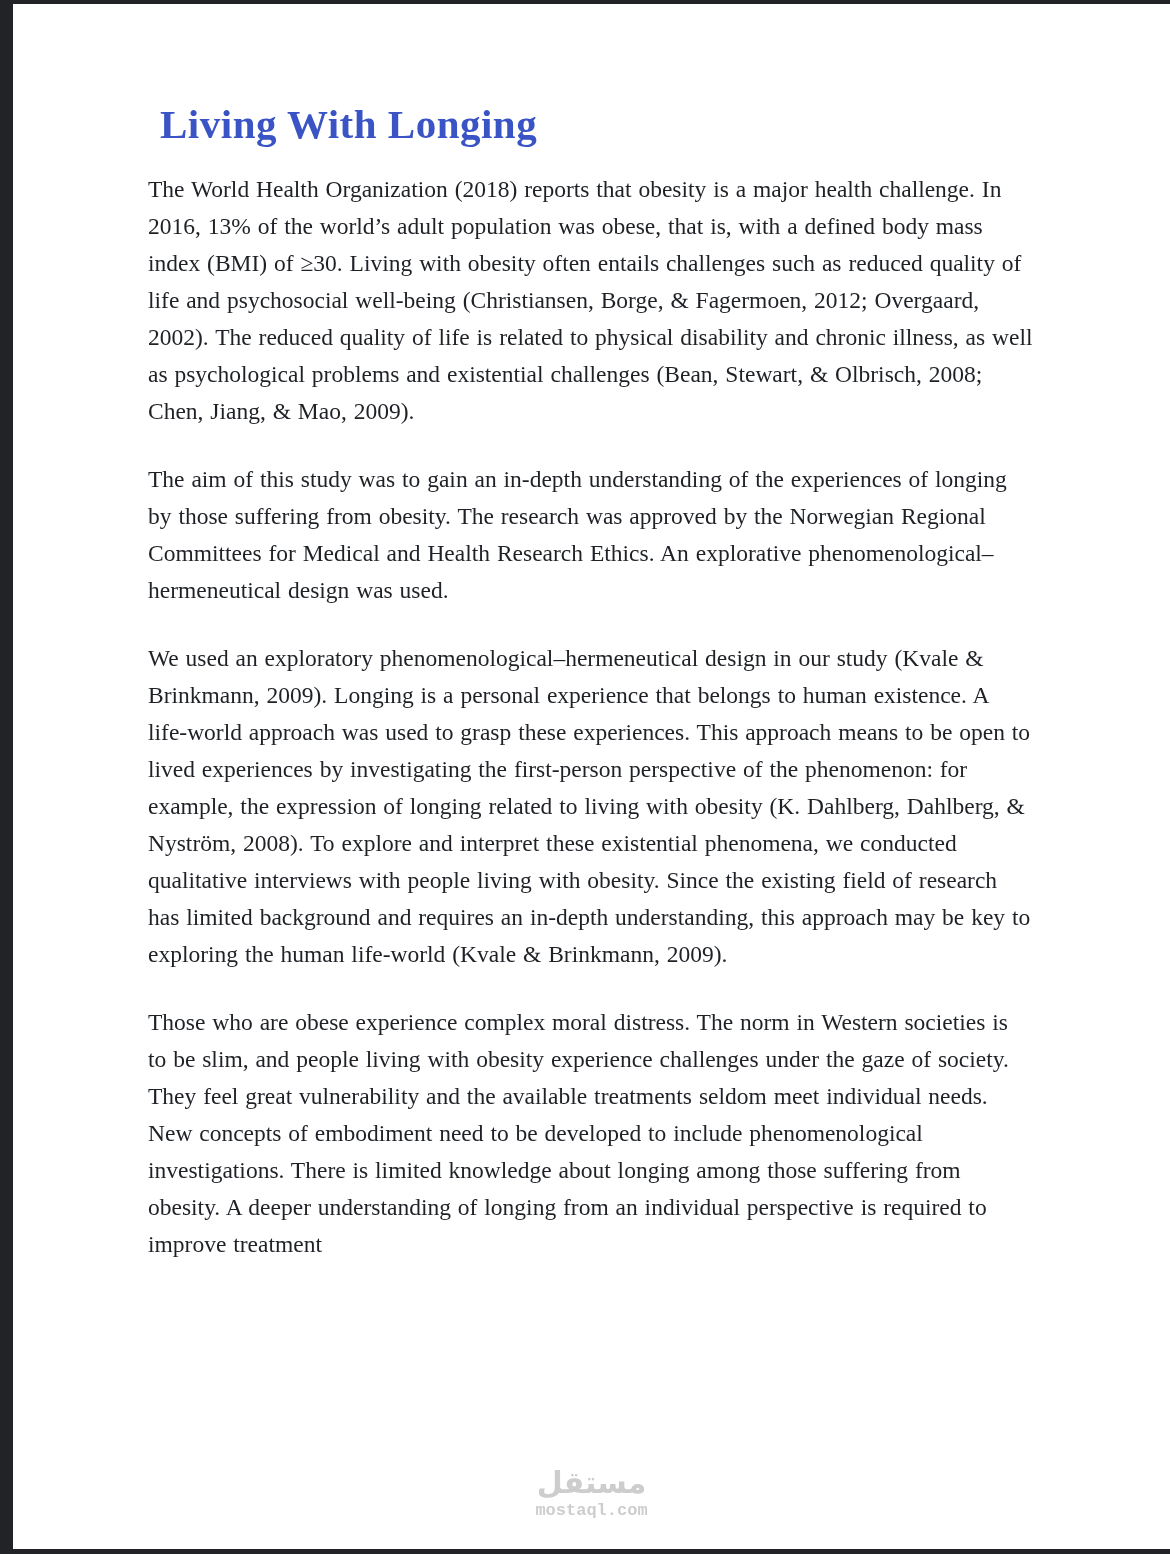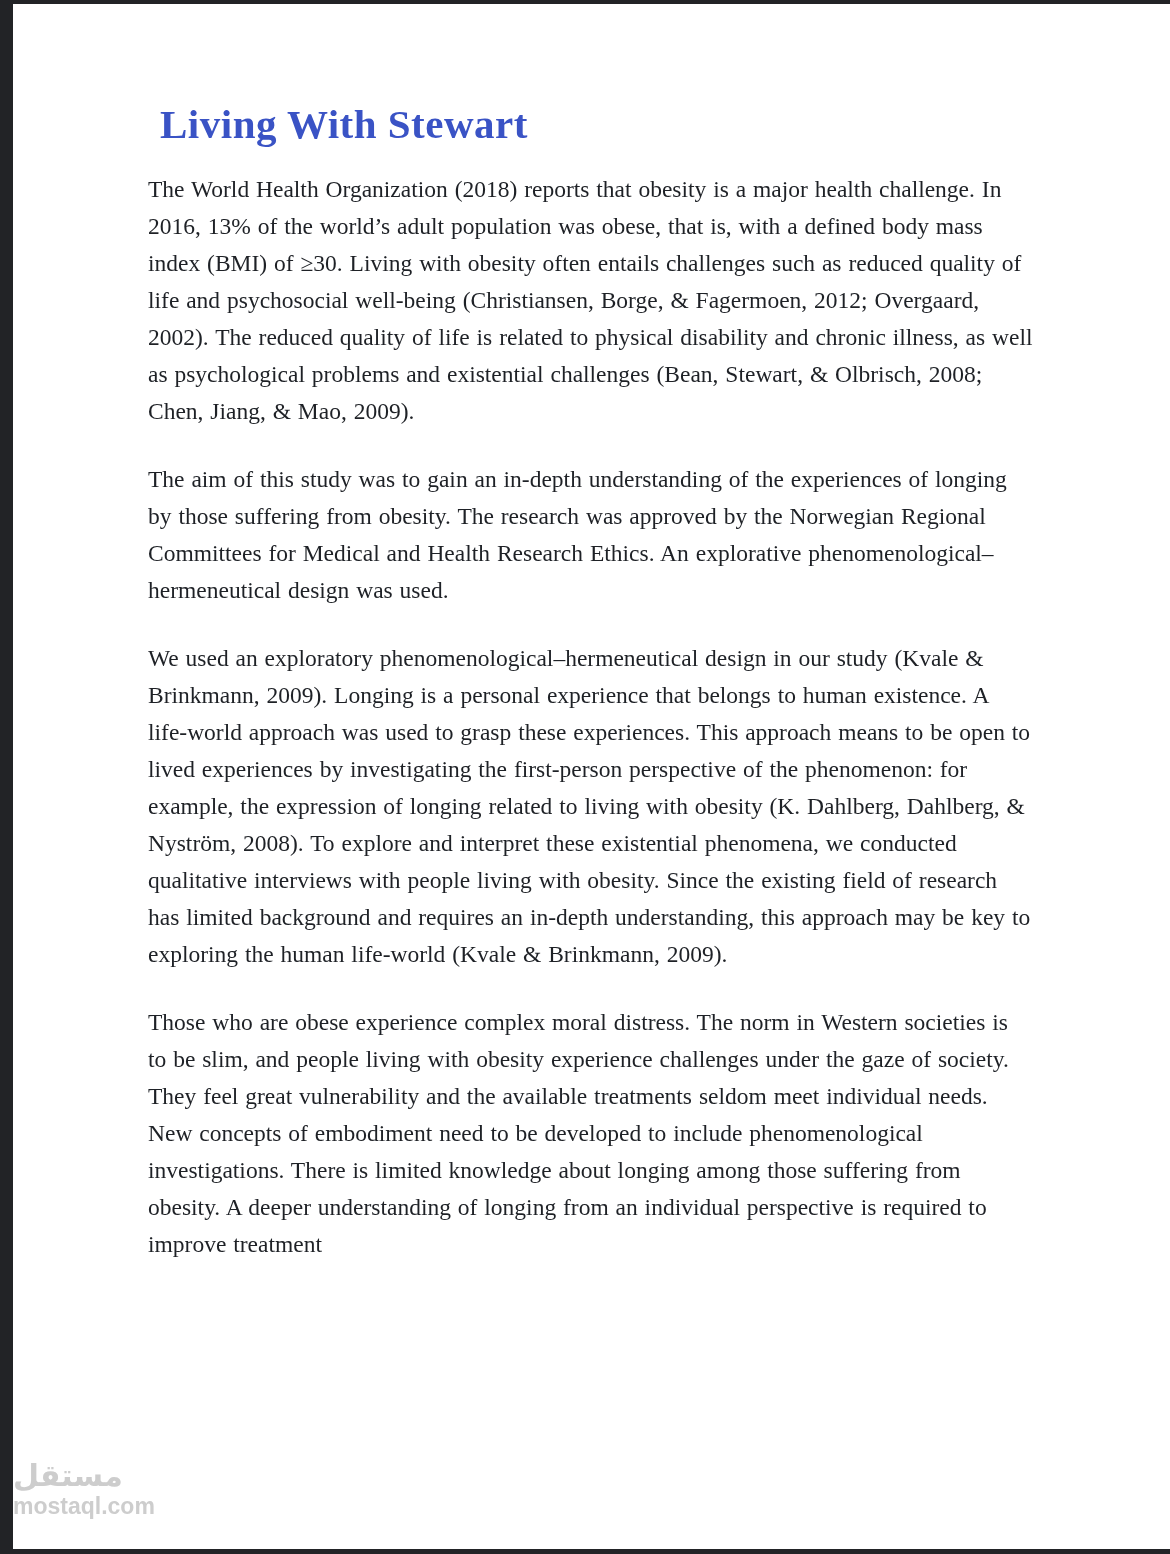--- a/index.html
+++ b/index.html
@@ -57,46 +57,46 @@
     line-height: 37px;
     color: #1e2126;
     text-align: left;
     word-spacing: 1px;
   }
   .watermark {
     position: absolute;
     left: 0;
     bottom: 28px;
     width: 1157px;
-    text-align: left;
+    text-align: center;
     color: #cdcdcd;
     user-select: none;
   }
   .watermark .wm-arabic {
     font-family: "DejaVu Sans", sans-serif;
     font-size: 30px;
     font-weight: 700;
     line-height: 1.15;
   }
   .watermark .wm-domain {
-    font-family: Liberation Sans, sans-serif;
-    font-size: 23px;
+    font-family: Liberation Mono, monospace;
+    font-size: 17px;
     font-weight: 700;
     line-height: 1.2;
   }
 </style>
 </head>
 <body>
 
 <div class="edge-left"></div>
 <div class="edge-top"></div>
 <div class="edge-bottom"></div>
 
 <div class="page">
-  <h1 class="doc-title">Living With Stewart</h1>
+  <h1 class="doc-title">Living With Longing</h1>
 
   <p class="doc-paragraph">The World Health Organization (2018) reports that obesity is a major health challenge. In 2016, 13% of the world’s adult population was obese, that is, with a defined body mass index (BMI) of ≥30. Living with obesity often entails challenges such as reduced quality of life and psychosocial well-being (Christiansen, Borge, &amp; Fagermoen, 2012; Overgaard, 2002). The reduced quality of life is related to physical disability and chronic illness, as well as psychological problems and existential challenges (Bean, Stewart, &amp; Olbrisch, 2008; Chen, Jiang, &amp; Mao, 2009).</p>
 
   <p class="doc-paragraph">The aim of this study was to gain an in-depth understanding of the experiences of longing by those suffering from obesity. The research was approved by the Norwegian Regional Committees for Medical and Health Research Ethics. An explorative phenomenological–hermeneutical design was used.</p>
 
   <p class="doc-paragraph">We used an exploratory phenomenological–hermeneutical design in our study (Kvale &amp; Brinkmann, 2009). Longing is a personal experience that belongs to human existence. A life-world approach was used to grasp these experiences. This approach means to be open to lived experiences by investigating the first-person perspective of the phenomenon: for example, the expression of longing related to living with obesity (K. Dahlberg, Dahlberg, &amp; Nyström, 2008). To explore and interpret these existential phenomena, we conducted qualitative interviews with people living with obesity. Since the existing field of research has limited background and requires an in-depth understanding, this approach may be key to exploring the human life-world (Kvale &amp; Brinkmann, 2009).</p>
 
   <p class="doc-paragraph">Those who are obese experience complex moral distress. The norm in Western societies is to be slim, and people living with obesity experience challenges under the gaze of society. They feel great vulnerability and the available treatments seldom meet individual needs. New concepts of embodiment need to be developed to include phenomenological investigations. There is limited knowledge about longing among those suffering from obesity. A deeper understanding of longing from an individual perspective is required to improve treatment</p>
 
   <div class="watermark">

